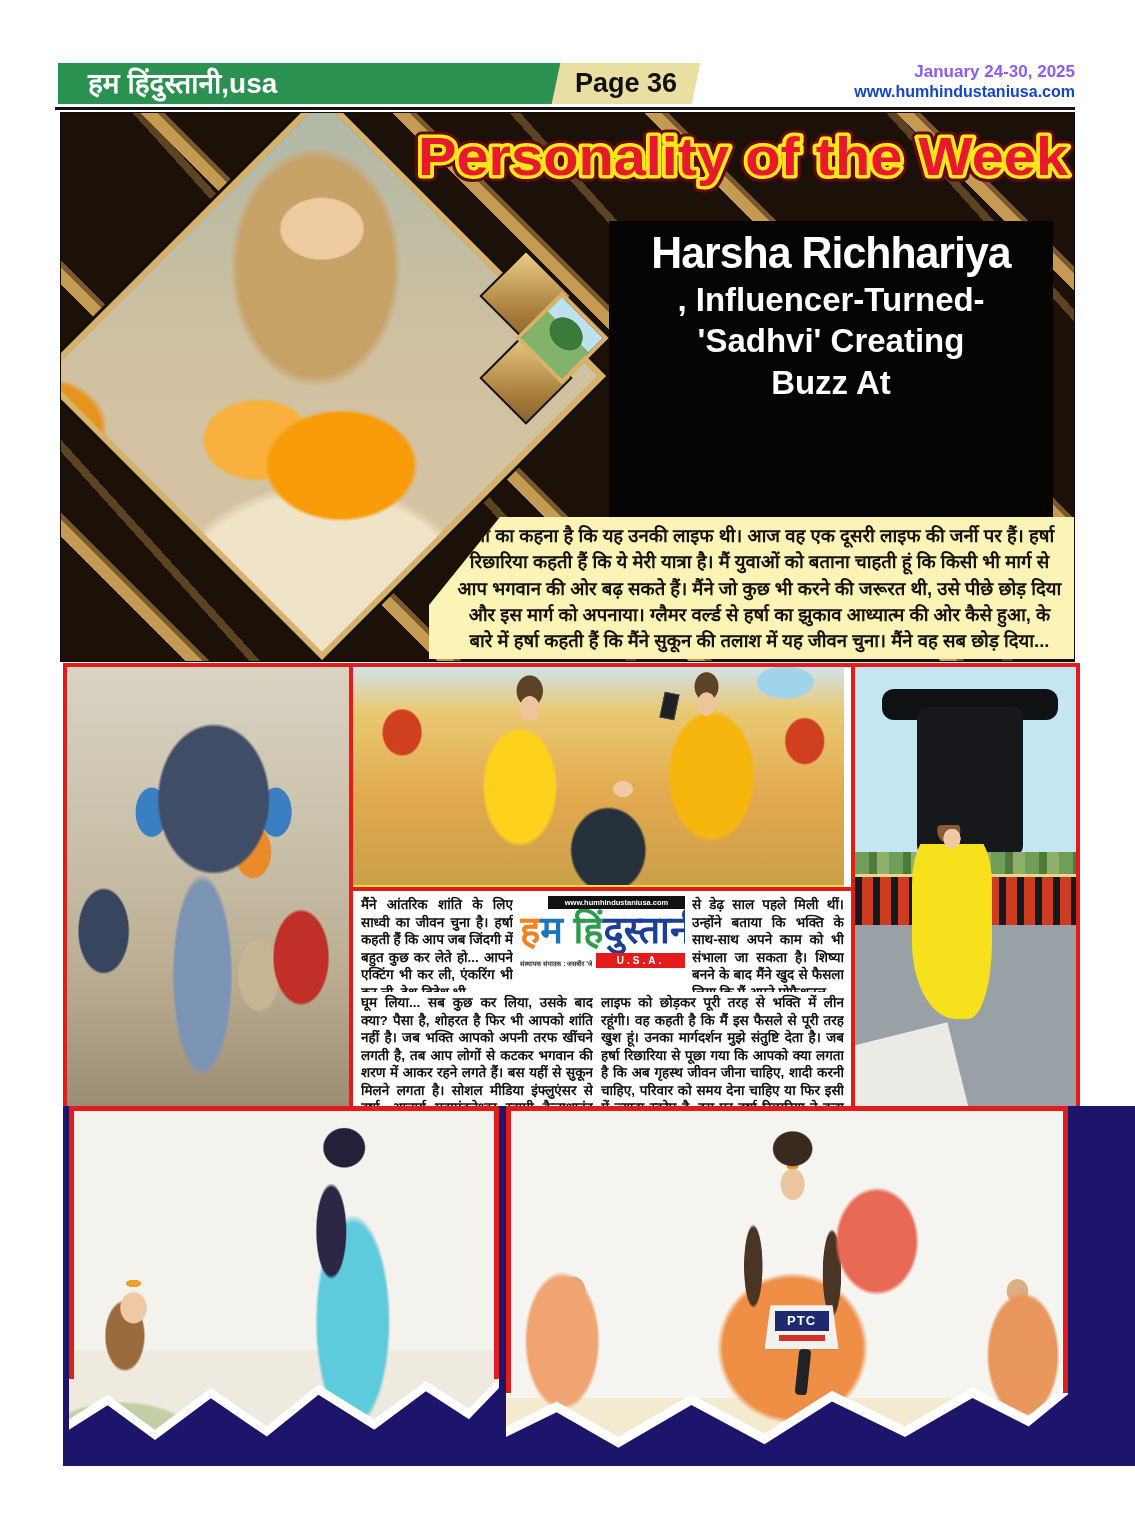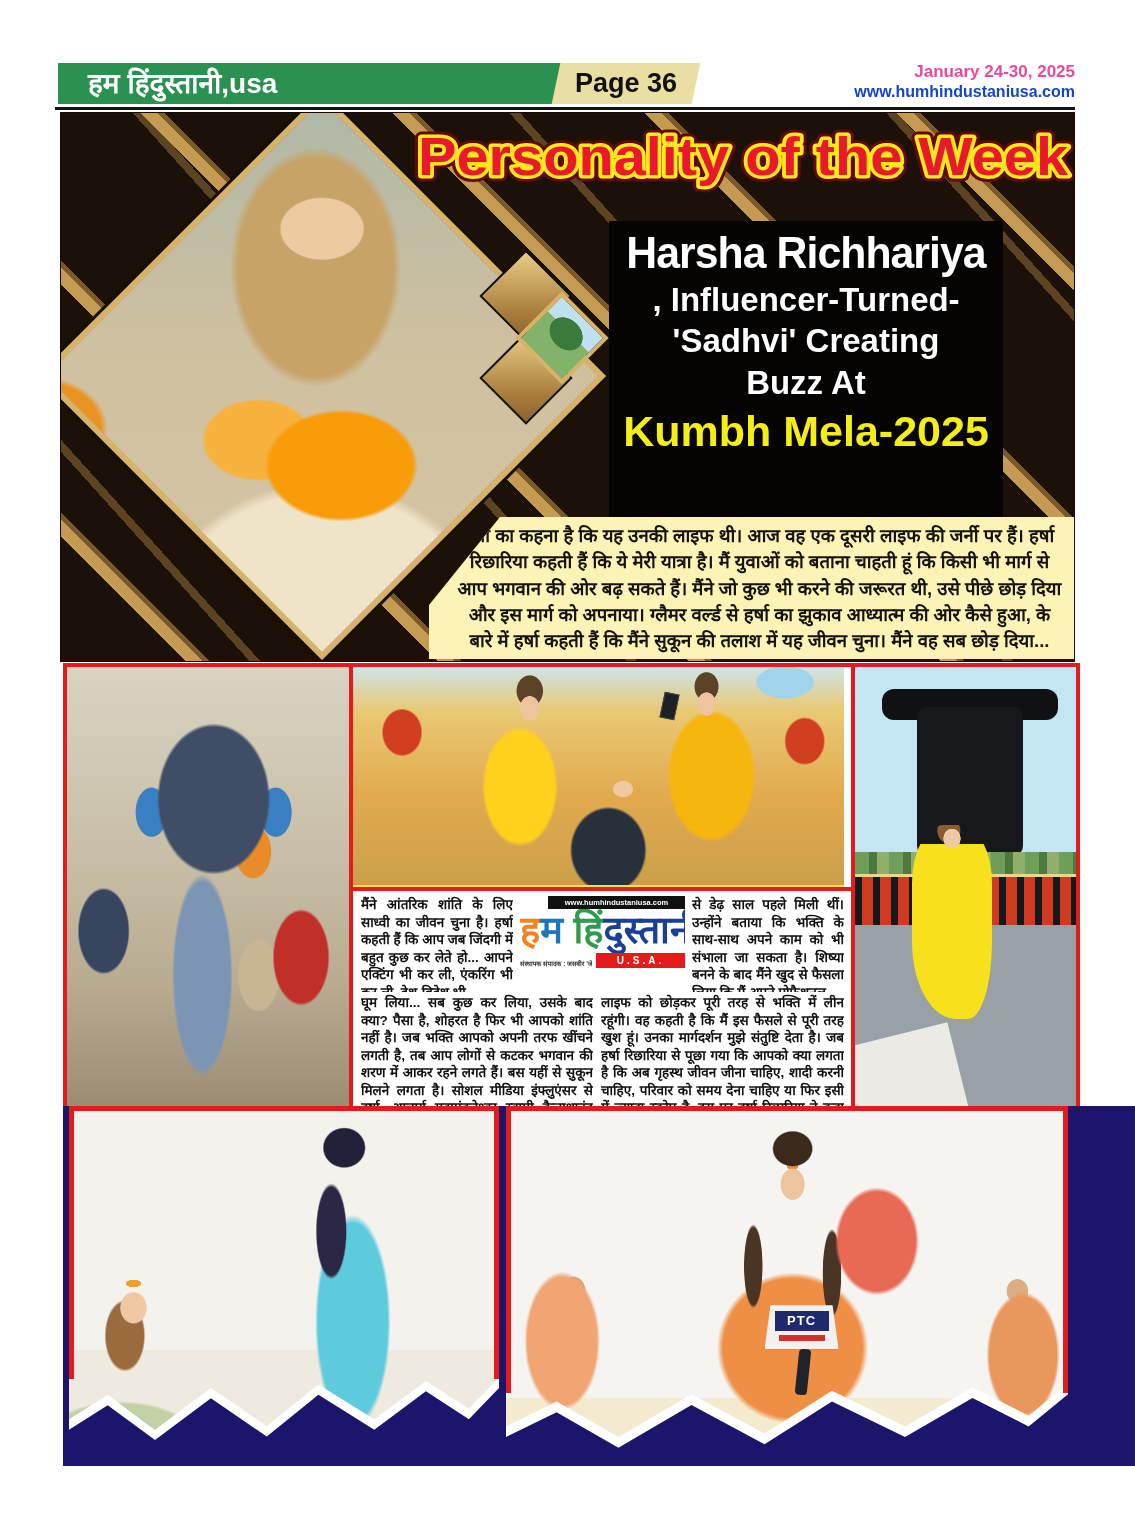--- a/index.html
+++ b/index.html
@@ -8,21 +8,21 @@
   .abs{position:absolute;}
 
   
   .hdr-green{left:58px;top:63px;width:505px;height:41px;background:#2a9150;
     color:#fff;font-weight:bold;font-size:28px;line-height:41px;padding-left:30px;}
   .hdr-badge{left:556px;top:63px;width:140px;height:41px;background:#eadfa2;
     transform:skewX(-12deg);}
   .hdr-badge span{display:block;transform:skewX(12deg);text-align:center;
     font-size:27px;font-weight:bold;color:#111;line-height:41px;}
   .hdr-right{left:770px;top:62px;width:305px;text-align:right;line-height:1.2;}
-  .hdr-date{color:#ec4899;font-weight:bold;font-size:17px;}
+  .hdr-date{color:#8b5cf6;font-weight:bold;font-size:17px;}
   .hdr-url{color:#1646c8;font-weight:bold;font-size:16px;}
   .hdr-rule{left:55px;top:107px;width:1020px;height:3px;background:#141414;}
 
   
   .collage{left:60px;top:112px;width:1013px;height:548px;overflow:hidden;border:1px solid #120b06;
     background:
       repeating-linear-gradient(45deg, rgba(0,0,0,0) 0 88px, #c59a52 88px 100px, #7a5a2a 100px 105px, rgba(0,0,0,0) 105px 178px),
       repeating-linear-gradient(48deg, rgba(0,0,0,0) 0 140px, rgba(170,128,64,.45) 140px 148px, rgba(0,0,0,0) 148px 280px),
       #1c1109;}
   .diamond{left:60px;top:62px;width:390px;height:390px;transform:rotate(45deg);
@@ -38,21 +38,21 @@
       radial-gradient(140px 100px at 80% 10%, #e8d372 0 55%, rgba(0,0,0,0) 60%),
       radial-gradient(120px 90px at 6% 58%, #e8931f 0 50%, rgba(0,0,0,0) 56%),
       linear-gradient(180deg,#a9b7a9 0%,#cfc0a0 45%,#d8c7a4 100%);}
   .gold-sq{width:62px;height:62px;transform:rotate(45deg);border:2px solid #15100a;
     background:linear-gradient(135deg,#e9cd87,#a87c3a 70%,#8a6430);}
   .tree-sq{width:58px;height:58px;transform:rotate(45deg);border:4px solid #d9b269;
     background:radial-gradient(30px 24px at 50% 40%, #3a7a3a 0 60%, rgba(0,0,0,0) 62%),
                linear-gradient(180deg,#bfe0ee 0 35%,#81b36a 35% 100%);}
   .kicker{left:350px;top:4px;}
   .kicker text{font-family:"Liberation Sans","DejaVu Sans",sans-serif;font-weight:bold;}
-  .hl-box{left:548px;top:108px;width:394px;height:296px;background:#060402;color:#fff;
+  .hl-box{left:548px;top:108px;width:444px;height:296px;background:#060402;color:#fff;
     text-align:center;padding-top:6px;}
   .hl-name{font-size:45px;font-weight:bold;letter-spacing:-1px;transform:scaleX(.95);}
   .hl-sub{font-size:34px;font-weight:bold;line-height:1.22;transform:scaleX(.97);}
   .hl-kumbh{font-size:43px;font-weight:bold;color:#f5ee15;margin-top:4px;}
   .intro-panel{left:368px;top:404px;width:645px;height:142px;background:#fcf4b6;
     clip-path:polygon(11% 0,100% 0,100% 100%,0 100%,0 62%);}
   .intro-text{padding:6px 10px 6px 26px;font-size:18.5px;font-weight:600;color:#151210;
     line-height:1.42;text-align:center;}
 
   
@@ -188,21 +188,20 @@
   <svg class="abs kicker" width="665" height="78">
     <text x="332" y="58" text-anchor="middle" font-size="53" textLength="650" lengthAdjust="spacingAndGlyphs" fill="#e8192c" stroke="#5f0b0b" stroke-width="13" paint-order="stroke" stroke-linejoin="round">Personality of the Week</text>
     <text x="332" y="58" text-anchor="middle" font-size="53" textLength="650" lengthAdjust="spacingAndGlyphs" fill="#e8192c" stroke="#ffe71c" stroke-width="7" paint-order="stroke" stroke-linejoin="round">Personality of the Week</text>
   </svg>
 
   <div class="abs hl-box">
     <div class="hl-name">Harsha Richhariya</div>
     <div class="hl-sub">, Influencer-Turned-</div>
     <div class="hl-sub">'Sadhvi' Creating</div>
     <div class="hl-sub">Buzz At</div>
-    <div class="hl-kumbh">Kumbh Mela-2025</div>
   </div>
 
   <div class="abs intro-panel">
     <div class="intro-text">हर्षा का कहना है कि यह उनकी लाइफ थी। आज वह एक दूसरी लाइफ की जर्नी पर हैं। हर्षा रिछारिया कहती हैं कि ये मेरी यात्रा है। मैं युवाओं को बताना चाहती हूं कि किसी भी मार्ग से आप भगवान की ओर बढ़ सकते हैं। मैंने जो कुछ भी करने की जरूरत थी, उसे पीछे छोड़ दिया और इस मार्ग को अपनाया। ग्लैमर वर्ल्ड से हर्षा का झुकाव आध्यात्म की ओर कैसे हुआ, के बारे में हर्षा कहती हैं कि मैंने सुकून की तलाश में यह जीवन चुना। मैंने वह सब छोड़ दिया...</div>
   </div>
 </div>
 
 <div class="abs card ph-temple"></div>
 
 <div class="abs card center-card">

